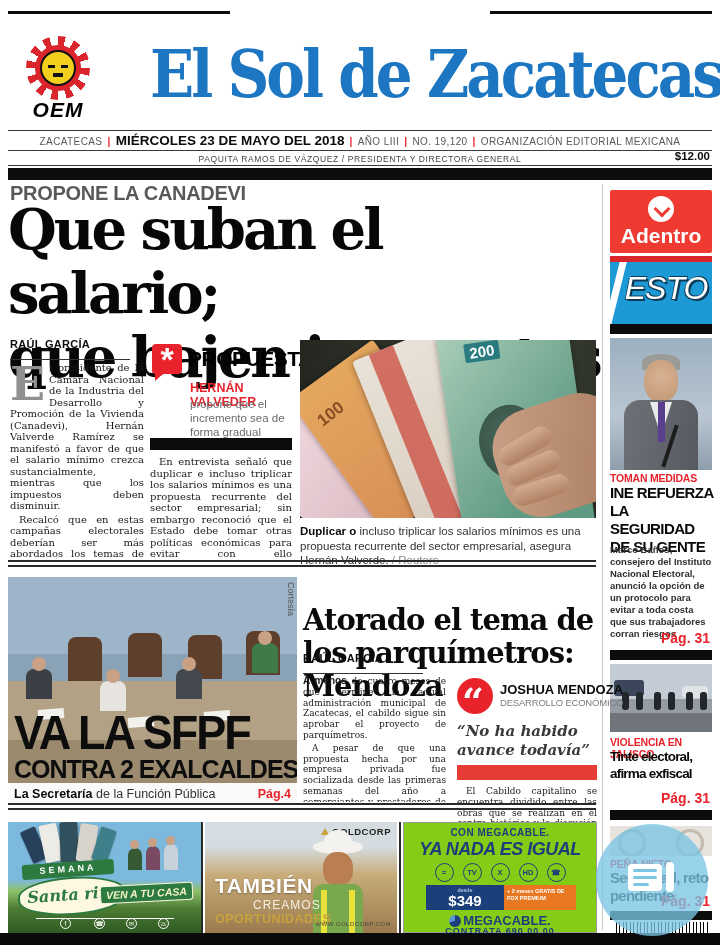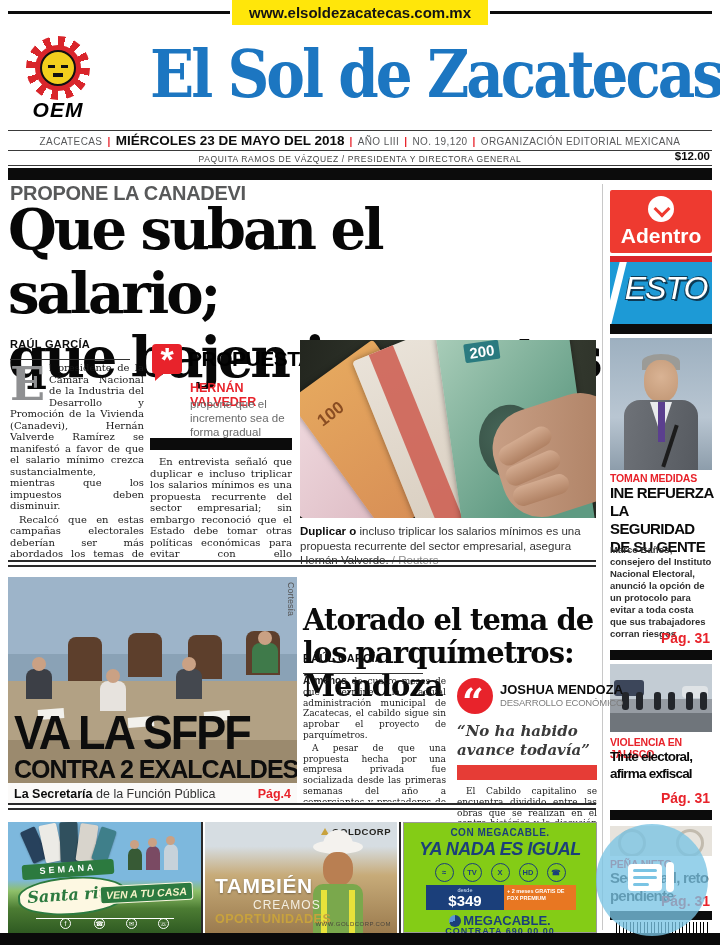--- a/index.html
+++ b/index.html
@@ -203,23 +203,20 @@
   .bc-line{position:absolute;left:5px;width:24px;height:3px;border-radius:2px;background:#7ac4e4;}
   .bc-pill{position:absolute;left:70px;top:38px;width:8px;height:30px;border-radius:5px;background:#fff;}
 </style>
 </head>
 <body>
 
 <div class="page">
 
   <div class="abs topline" style="left:8px;width:222px;"></div>
   <div class="abs topline" style="left:490px;width:222px;"></div>
-  <div class="abs url-banner">
-      <span>www.elsoldezacatecas.com.mx</span>
-    </div>
 
   <div class="abs sun">
     <div class="sun-rays"></div>
     <div class="sun-core"></div>
     <div class="sun-face">
       <div class="sun-eye" style="left:6px;"></div>
       <div class="sun-eye" style="right:6px;"></div>
       <div class="sun-mouth"></div>
     </div>
   </div>

